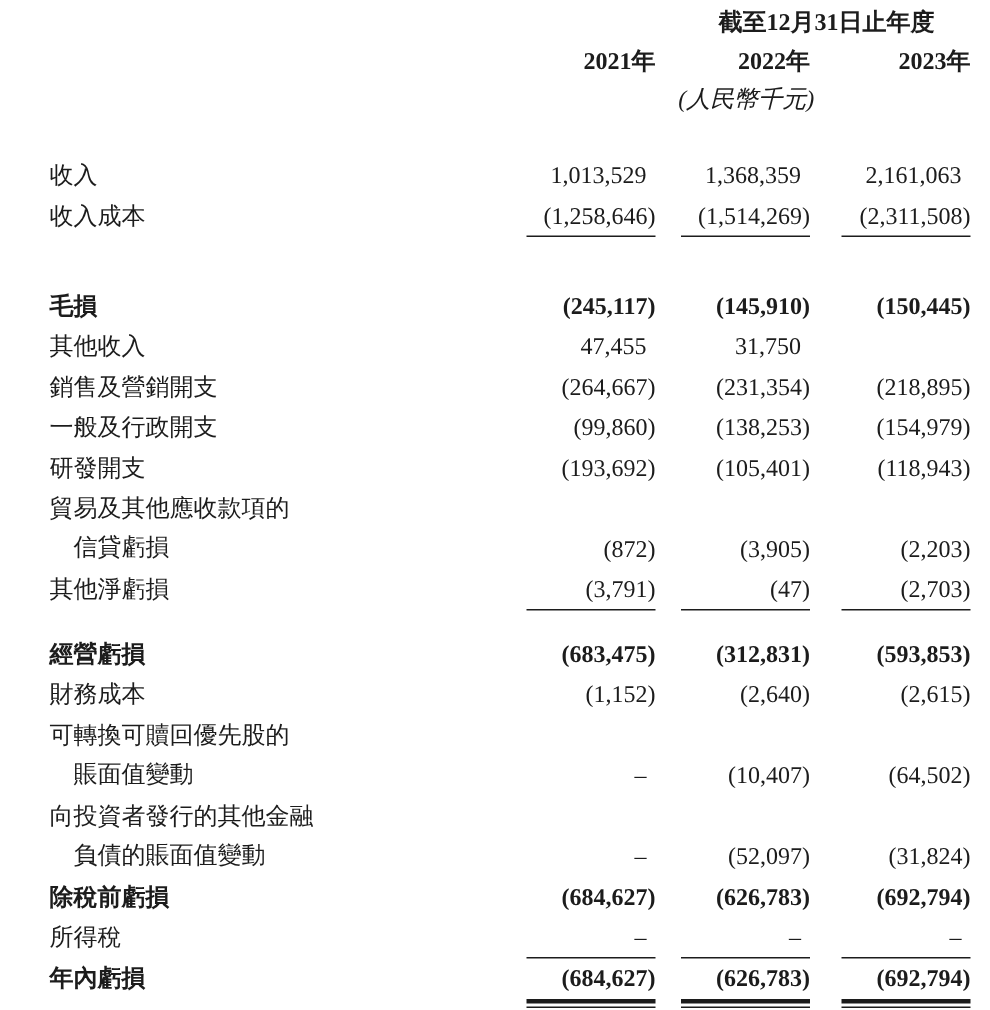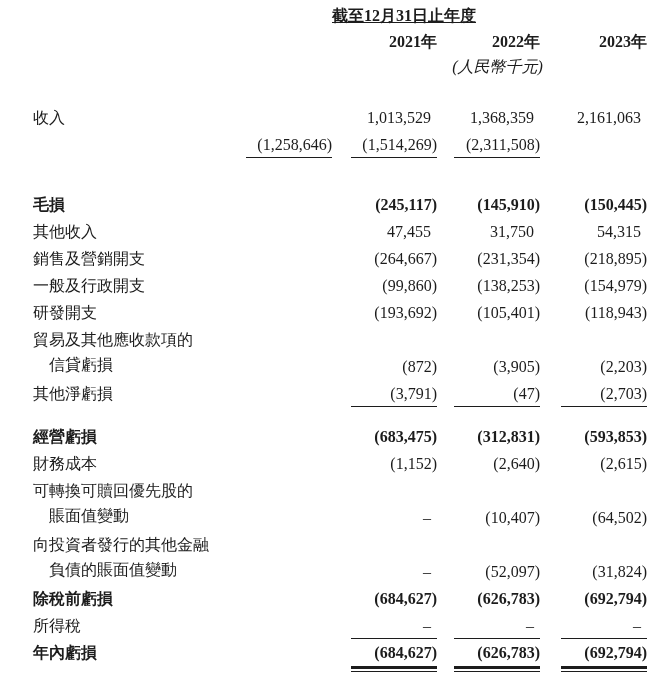--- a/index.html
+++ b/index.html
@@ -23,24 +23,23 @@
     padding: 4px 13px 0 33px;
   }
   .grid {
     display: grid;
     grid-template-columns: 1fr 105px 103px 107px;
   }
   
   .hdr-title-row { height: 24px; line-height: 24px; }
   .hdr-title {
     grid-column: 2 / 5;
-    text-align: left;
+    text-align: right;
     padding-right: 24px;
     font-weight: bold;
-    text-decoration: underline;
   }
   .hdr-years-row { height: 27px; line-height: 27px; font-weight: bold; }
   .hdr-year { text-align: right; }
   .hdr-units-row { height: 24px; line-height: 24px; margin-bottom: 25px; }
   .hdr-units {
     grid-column: 2 / 5;
     text-align: center;
     padding-left: 16px;
     font-style: italic;
   }
@@ -94,39 +93,39 @@
   </div>
 
   <div class="grid row">
     <div class="cell label">收入</div>
     <div class="cell num pad">1,013,529</div>
     <div class="cell num pad">1,368,359</div>
     <div class="cell num pad">2,161,063</div>
   </div>
 
   <div class="grid row ruled">
+    <div class="cell label">收入成本</div>
     <div class="cell num">(1,258,646)</div>
     <div class="cell num">(1,514,269)</div>
     <div class="cell num">(2,311,508)</div>
   </div>
 
   <div class="spacer-lg"></div>
 
   <div class="grid row bold">
     <div class="cell label">毛損</div>
     <div class="cell num">(245,117)</div>
     <div class="cell num">(145,910)</div>
     <div class="cell num">(150,445)</div>
   </div>
 
   <div class="grid row">
     <div class="cell label">其他收入</div>
     <div class="cell num pad">47,455</div>
     <div class="cell num pad">31,750</div>
-    <div class="cell num pad">54,315</div>
   </div>
 
   <div class="grid row">
     <div class="cell label">銷售及營銷開支</div>
     <div class="cell num">(264,667)</div>
     <div class="cell num">(231,354)</div>
     <div class="cell num">(218,895)</div>
   </div>
 
   <div class="grid row">

